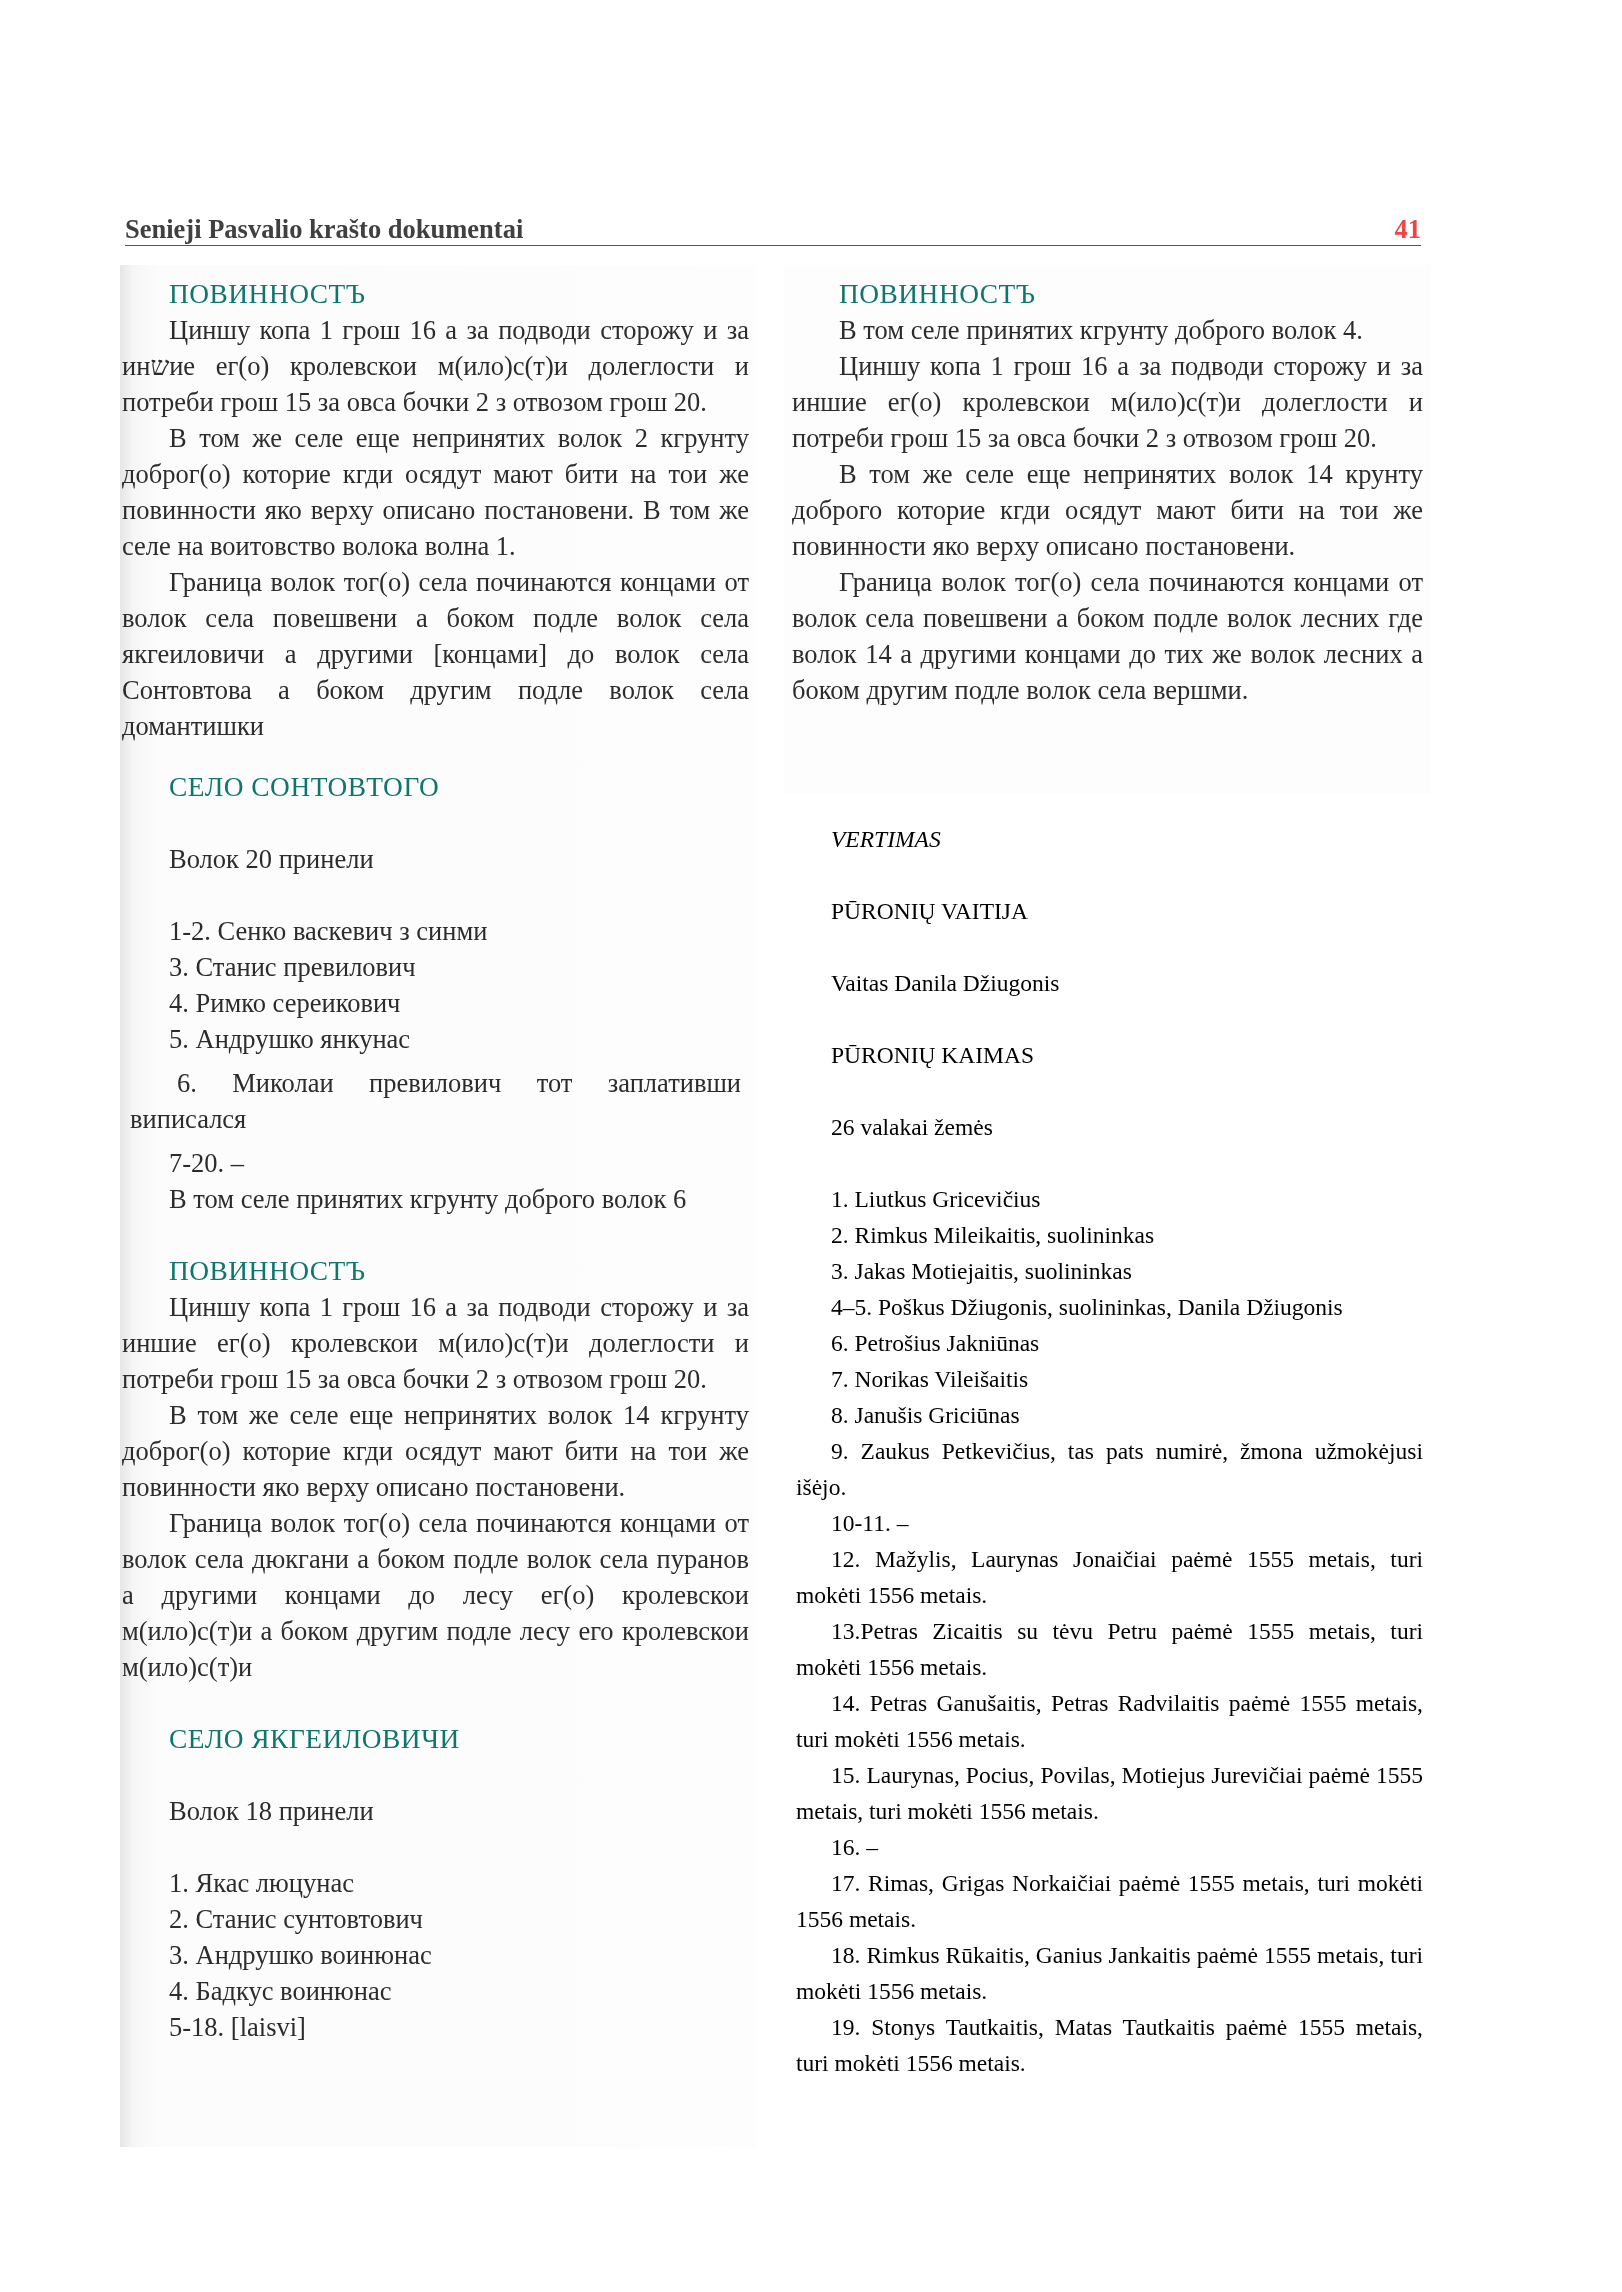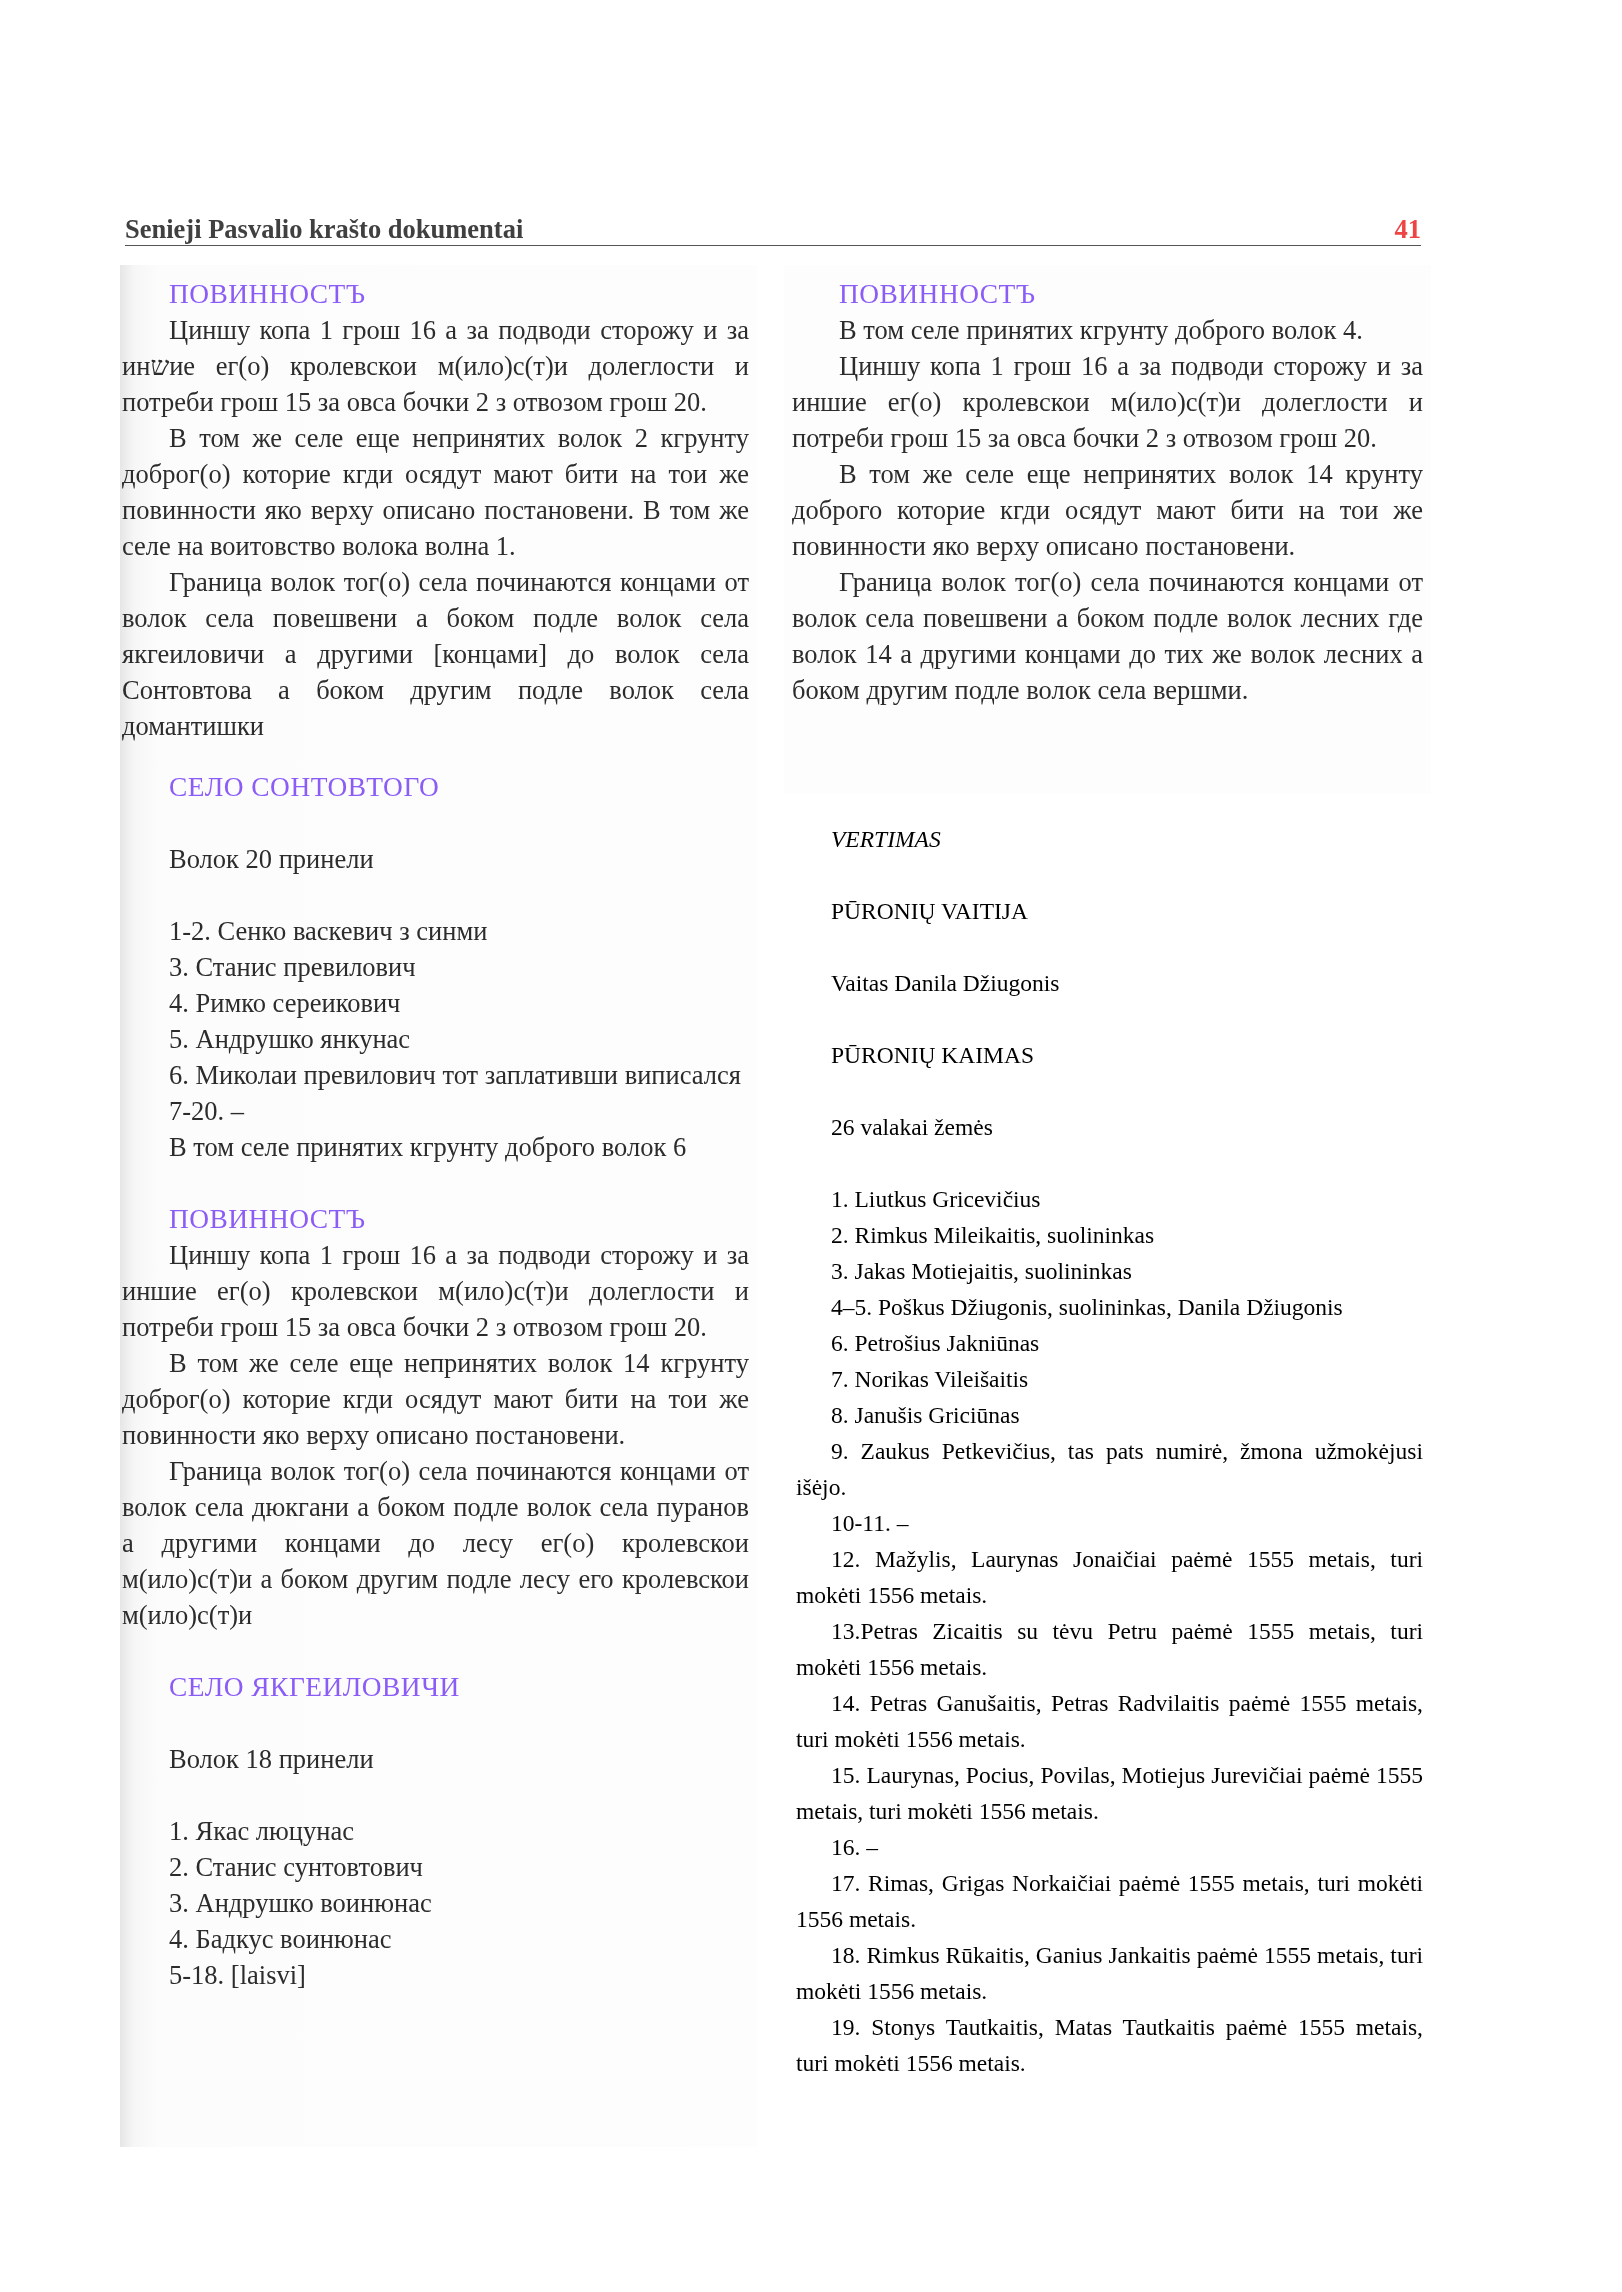--- a/index.html
+++ b/index.html
@@ -12,25 +12,25 @@
 
   .scan { position:absolute; left:120px; top:265px; width:637px; height:1882px;
           background:linear-gradient(to right, #e6e6e6 0px, #f6f6f6 13.7px, #fcfcfc 39px, #fdfdfd 100%); }
   .scan-right { position:absolute; left:784px; top:265px; width:647px; height:529px;
           background:#fdfdfd; }
 
   .col { position:absolute; font-size:26.5px; line-height:36px; color:#2c2c2c; }
   .col-left { left:122px; top:276px; width:627px; }
   .col-right { left:792px; top:276px; width:631px; }
   .p { margin:0; text-align:justify; text-indent:47px; }
-  .head { margin:0; padding-left:47px; font-size:27.4px; letter-spacing:0.5px; color:#8b5cf6; }
+  .head { margin:0; padding-left:47px; font-size:27.4px; letter-spacing:0.5px; color:#0f766e; }
   .gap { height:36px; }
   .gap2 { height:24.5px; }
   .li { margin:0; padding-left:47px; }
-  .wrap { margin:0; text-indent:47px; text-align:justify; }
+  .wrap { margin:8px; text-indent:47px; text-align:justify; }
 
   .trans { position:absolute; left:796px; top:821px; width:627px; font-size:23.5px; line-height:36px; color:#000; }
   .trans .h { margin:0; padding-left:35px; }
   .trans .it { font-style:italic; }
   .trans .p2 { margin:0; text-indent:35px; text-align:justify; }
   .trans .blank { height:36px; }
 </style>
 </head>
 <body>
 

